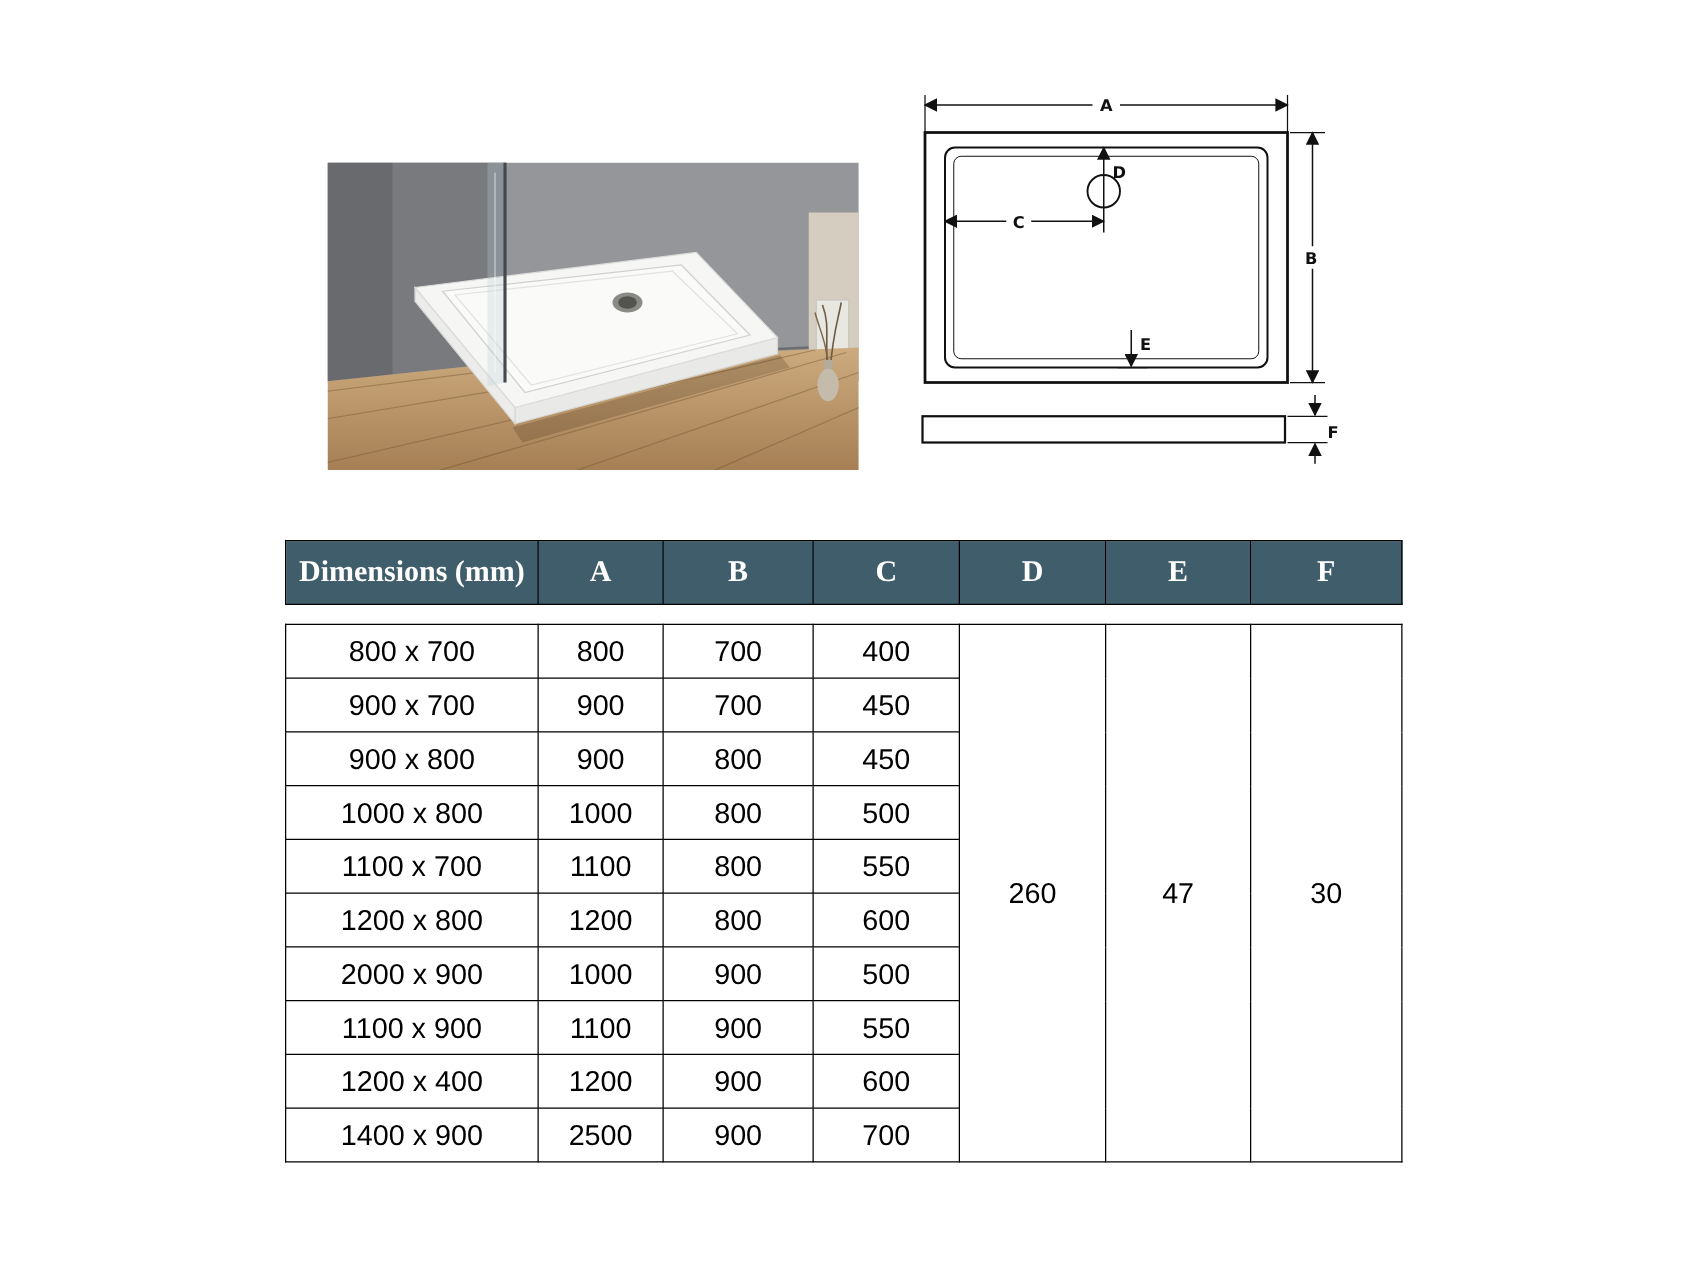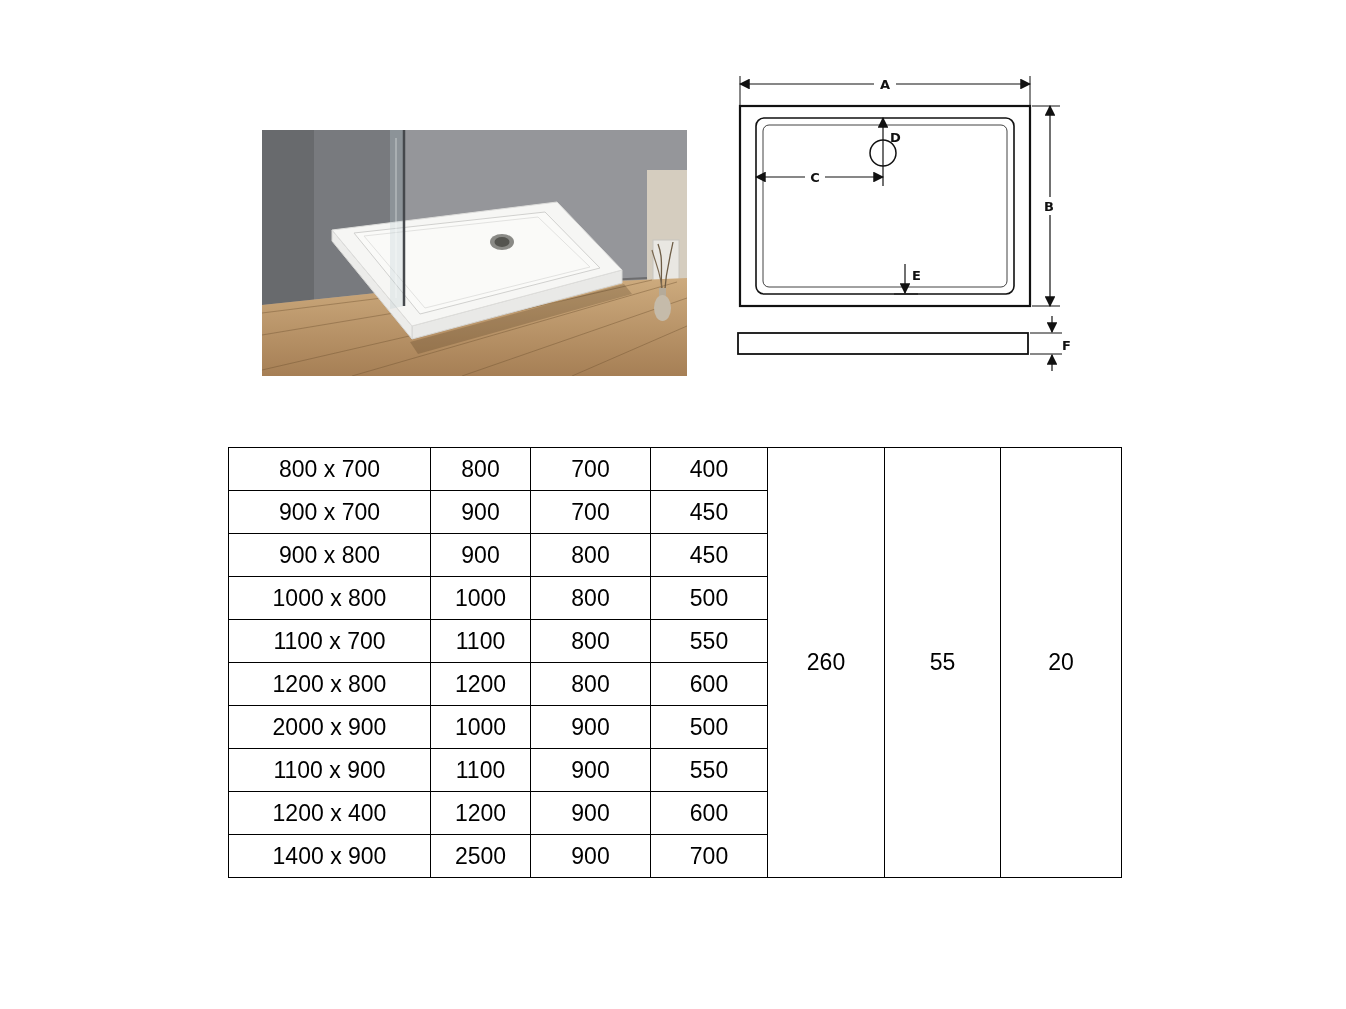--- a/index.html
+++ b/index.html
@@ -134,40 +134,62 @@
       <rect x="77" y="104" width="20" height="17" fill="#fff"></rect>
       <text x="87" y="118" text-anchor="middle">C</text>
 
       <text x="162" y="78" text-anchor="start">D</text>
       <text x="184" y="216" text-anchor="start">E</text>
       <text x="334" y="286" text-anchor="start">F</text>
     </svg>
   </div>
 
   <div class="spec-table">
+    <table class="header-table">
+      <colgroup>
+        <col style="width:202px">
+          <col style="width:100px">
+          <col style="width:120px">
+        <col style="width:117px">
+          <col style="width:117px">
+          <col style="width:116px">
+          <col style="width:121px">
+      </colgroup>
+      <tbody>
+          <tr>
+        <th>Dimensions (mm)</th>
+        <th>A</th>
+        <th>B</th>
+        <th>C</th>
+        <th>D</th>
+        <th>E</th>
+        <th>F</th>
+      </tr>
+    </tbody>
+      </table>
 
     <table class="body-table">
       <colgroup>
         <col style="width:202px">
           <col style="width:100px">
           <col style="width:120px">
         <col style="width:117px">
           <col style="width:117px">
           <col style="width:116px">
           <col style="width:121px">
       </colgroup>
       <tbody>
           <tr>
         <td>800 x 700</td>
         <td>800</td>
         <td>700</td>
         <td>400</td>
         <td rowspan="10">260</td>
-        <td rowspan="10">55</td>
-        <td rowspan="10">20</td>
+        <td rowspan="10">47</td>
+        <td rowspan="10">30</td>
       </tr>
       <tr>
         <td>900 x 700</td>
         <td>900</td>
         <td>700</td>
         <td>450</td>
       </tr>
       <tr>
         <td>900 x 800</td>
         <td>900</td>

